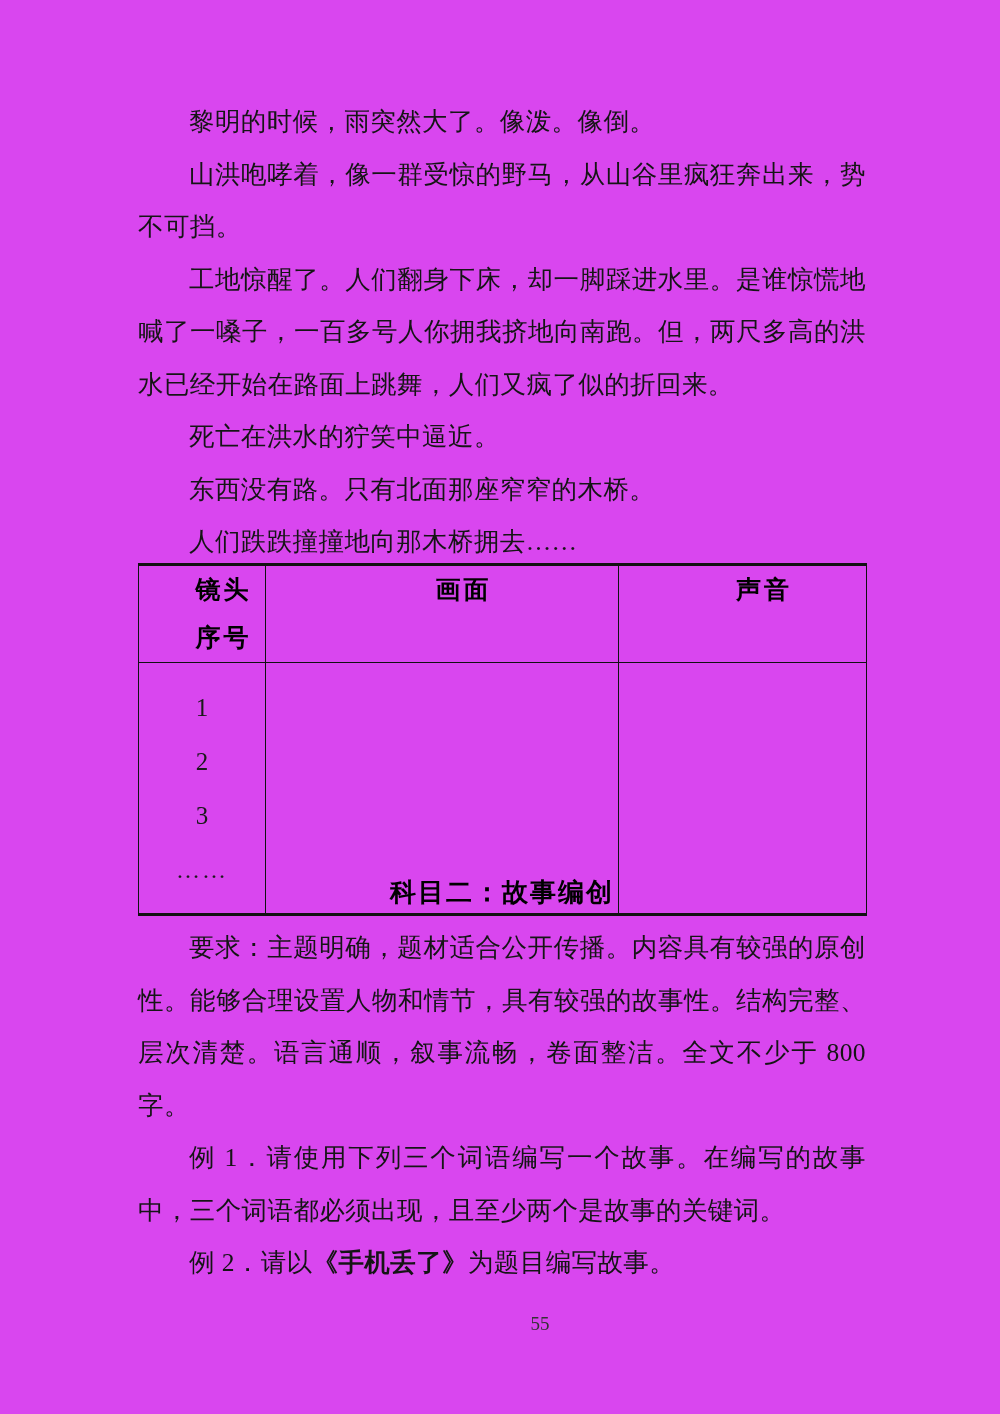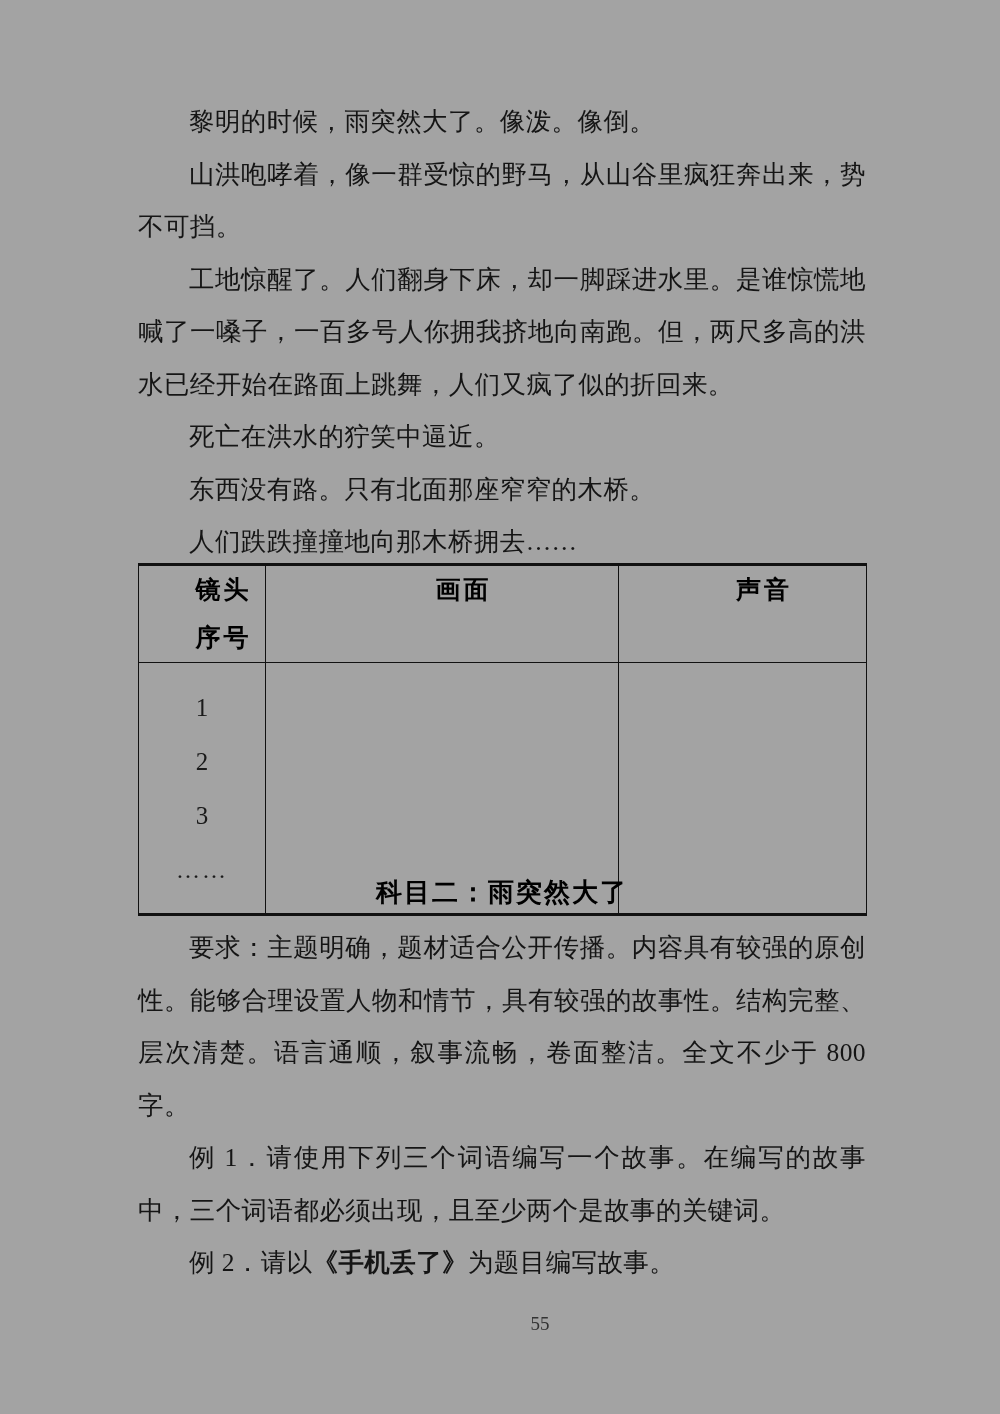--- a/index.html
+++ b/index.html
@@ -5,21 +5,21 @@
   html, body {
     margin: 0;
     padding: 0;
     background: #ffffff;
   }
 
   .page {
     position: relative;
     width: 1000px;
     height: 1414px;
-    background: #a3a3a3;
+    background: #d946ef;
     overflow: hidden;
     font-family: "Liberation Serif", "DejaVu Serif", serif;
     color: #1a1a1a;
   }
 
   .body-block {
     position: absolute;
     left: 138px;
     top: 96px;
     width: 728px;
@@ -161,21 +161,21 @@
           <div class="seq-item">2</div>
           <div class="seq-item">3</div>
           <div class="seq-item dots">……</div>
         </td>
         <td class="blank-cell"></td>
         <td class="blank-cell"></td>
       </tr>
     </tbody>
   </table>
 
-  <div class="section-heading">科目二：雨突然大了</div>
+  <div class="section-heading">科目二：故事编创</div>
 
   <div class="lower-block">
     <p class="para">要求：主题明确，题材适合公开传播。内容具有较强的原创性。能够合理设置人物和情节，具有较强的故事性。结构完整、层次清楚。语言通顺，叙事流畅，卷面整洁。全文不少于 800 字。</p>
     <p class="para">例 1．请使用下列三个词语编写一个故事。在编写的故事中，三个词语都必须出现，且至少两个是故事的关键词。</p>
     <p class="para nojust"><span>例 2．请以</span><span class="bold-inline">《手机丢了》</span><span>为题目编写故事。</span></p>
   </div>
 
   <div class="page-number">55</div>
 
 </div>

